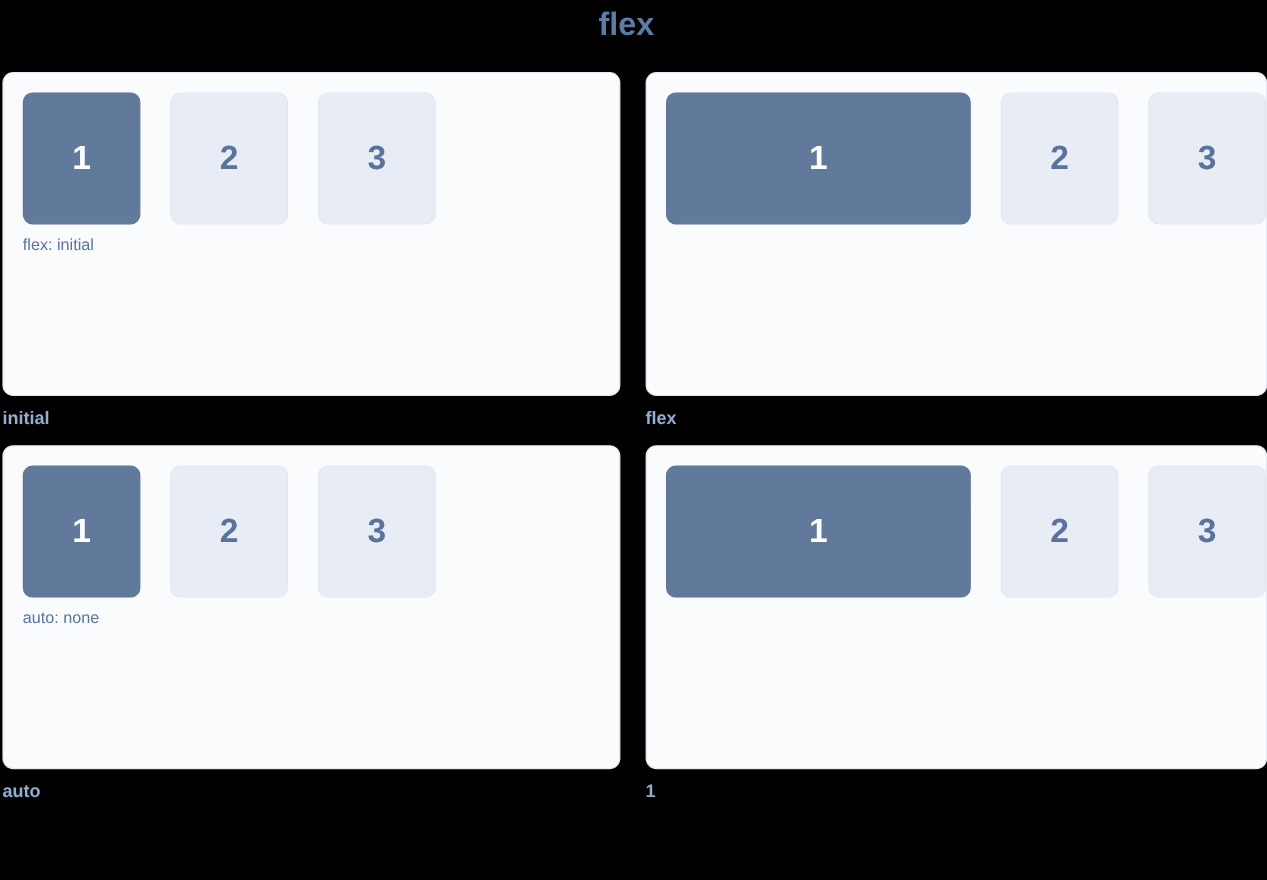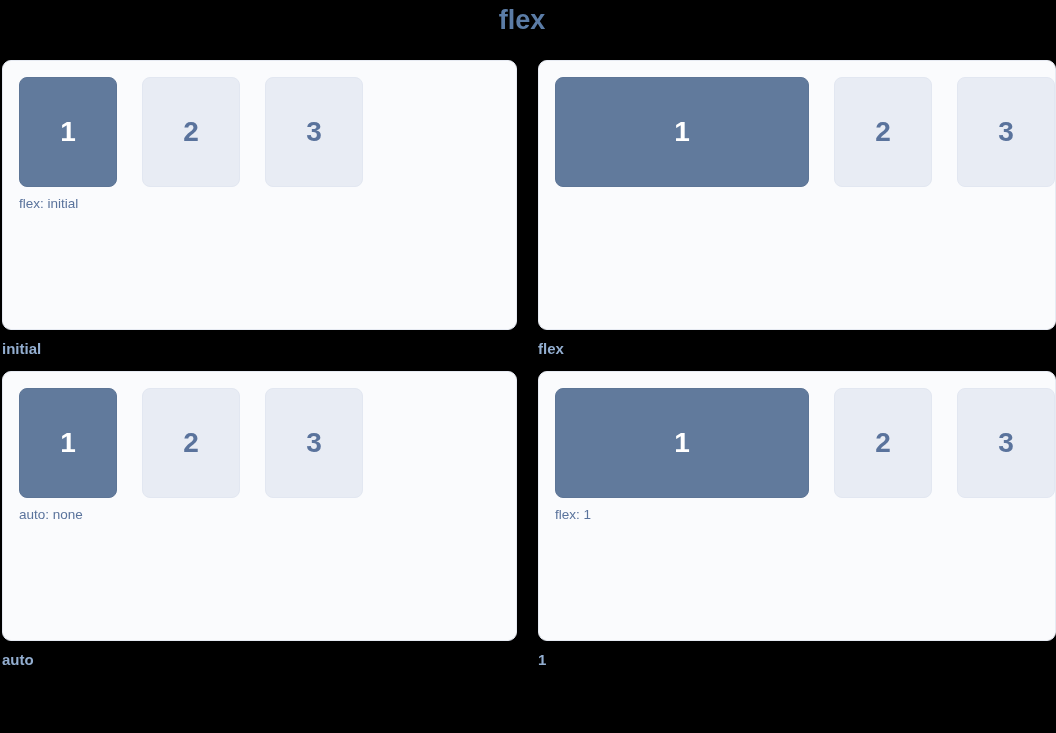--- a/index.html
+++ b/index.html
@@ -152,18 +152,17 @@
     <div class="cell-caption">auto</div>
   </div>
 
   <div class="demo-cell c-3">
     <div class="demo-panel mode-one">
       <div class="flex-row">
         <div class="flex-box filled">1</div>
         <div class="flex-box plain">2</div>
         <div class="flex-box plain">3</div>
       </div>
-      <div class="code-label">flex: 1</div>
     </div>
     <div class="cell-caption">1</div>
   </div>
 
 </div>
 
 </body></html>

